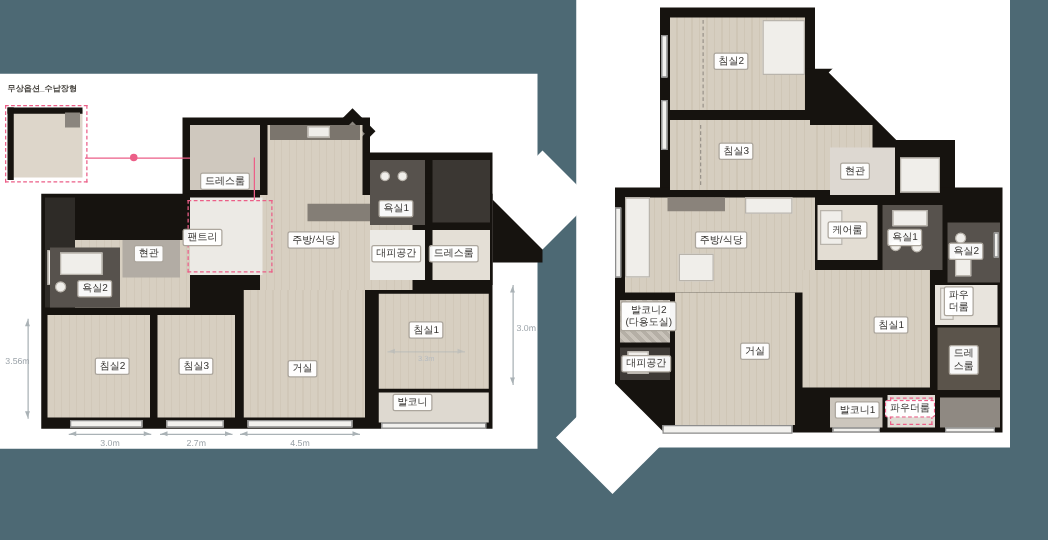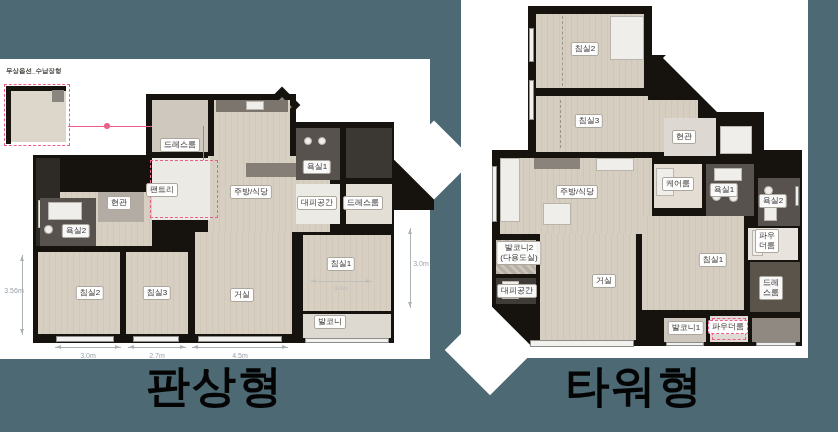--- a/index.html
+++ b/index.html
@@ -202,16 +202,14 @@
         <div class="room-label" style="left: 252px; top: 260px;">침실1</div>
         <div class="room-label" style="left: 143px; top: 281px;">거실</div>
         <div class="room-label" style="left: 58px; top: 253px;">발코니2
 (다용도실)</div>
         <div class="room-label" style="left: 56px; top: 291px;">대피공간</div>
         <div class="room-label" style="left: 225px; top: 328px;">발코니1</div>
         <div class="room-label pink" style="left: 267px; top: 327px;">파우더룸</div>
       </div>
   </div>
 
-  <div class="title" style="left:0;width:430px;">판상형</div>
-  <div class="title" style="left:461px;width:347px;">타워형</div>
 
 </div>
 
 </body></html>

